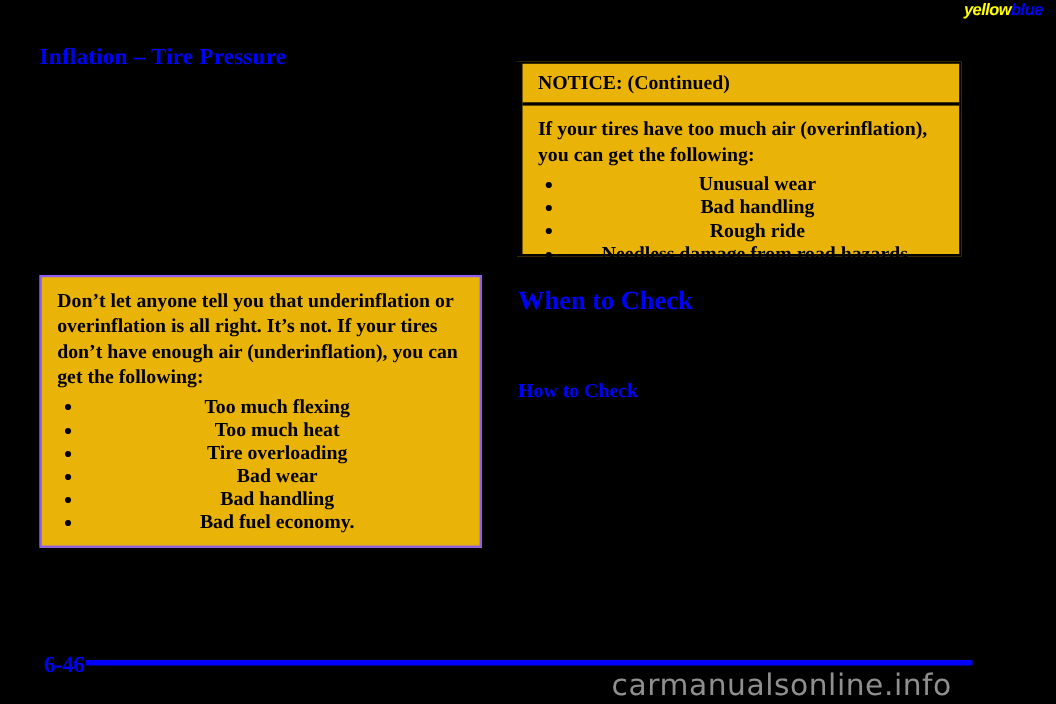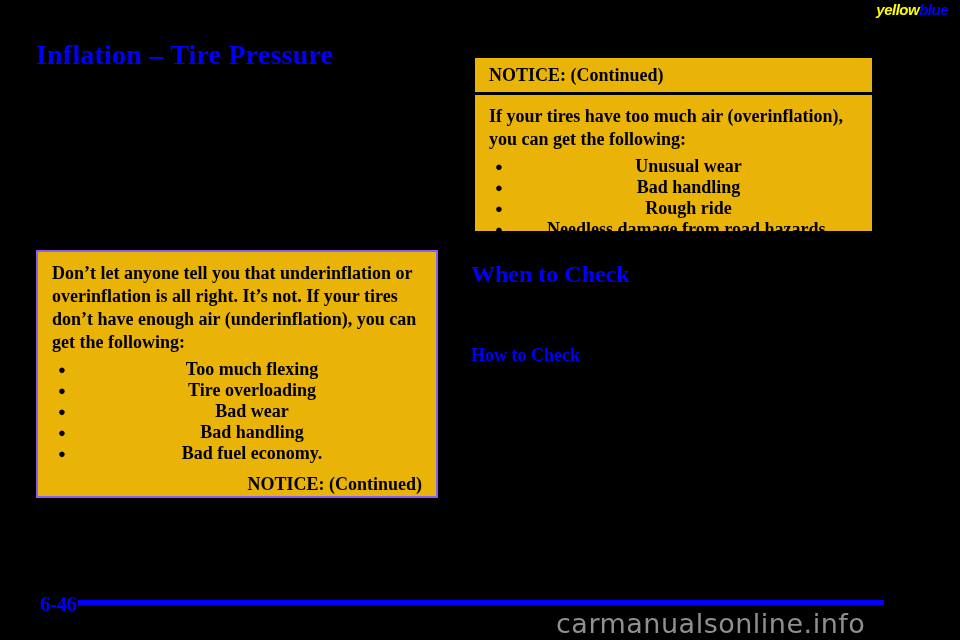--- a/index.html
+++ b/index.html
@@ -48,21 +48,21 @@
   .h-section {
     position: absolute;
     color: #0000FF;
     font-family: "Liberation Serif", serif;
     font-weight: bold;
     white-space: nowrap;
   }
   #heading-main {
     left: 36px;
     top: 39px;
-    font-size: 28px;
+    font-size: 21px;
     letter-spacing: 0.2px;
   }
   #heading-when {
     left: 471px;
     top: 261px;
     font-size: 24px;
   }
   #heading-how {
     left: 471px;
     top: 345px;
@@ -177,20 +177,21 @@
   <div class="wm-top">
     <span class="yellow">yellow</span><span class="blue">blue</span>
   </div>
 
   <div class="h-section" id="heading-main">Inflation – Tire Pressure</div>
 
   <div class="notice-box" id="notice-left">
     <div class="nb-text">Don’t let anyone tell you that underinflation or overinflation is all right. It’s not. If your tires don’t have enough air (underinflation), you can get the following:</div>
     <ul class="nb-list">
       <li>Too much flexing</li>
+      <li>Too much heat</li>
       <li>Tire overloading</li>
       <li>Bad wear</li>
       <li>Bad handling</li>
       <li>Bad fuel economy.</li>
     </ul>
     <div class="nb-continued">NOTICE: (Continued)</div>
   </div>
 
   <div class="notice-box" id="notice-right">
     <div class="nb-header">

